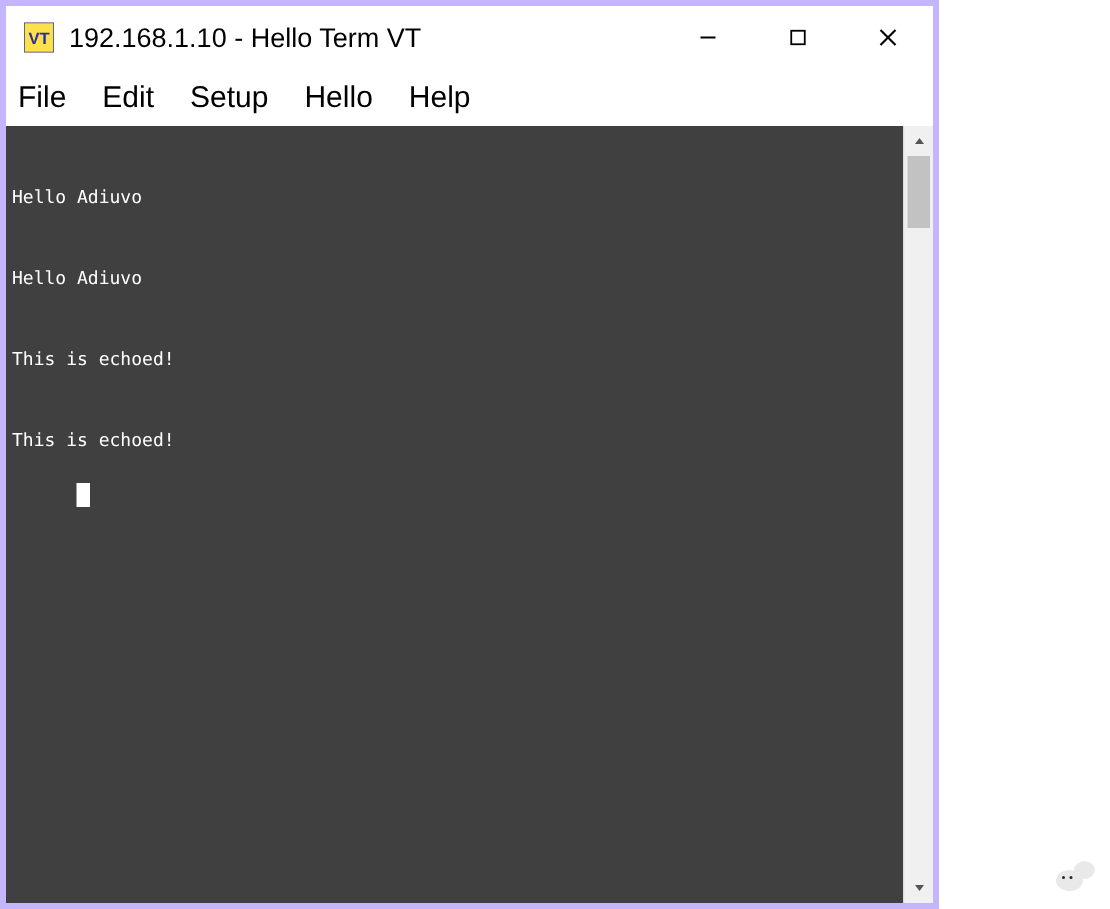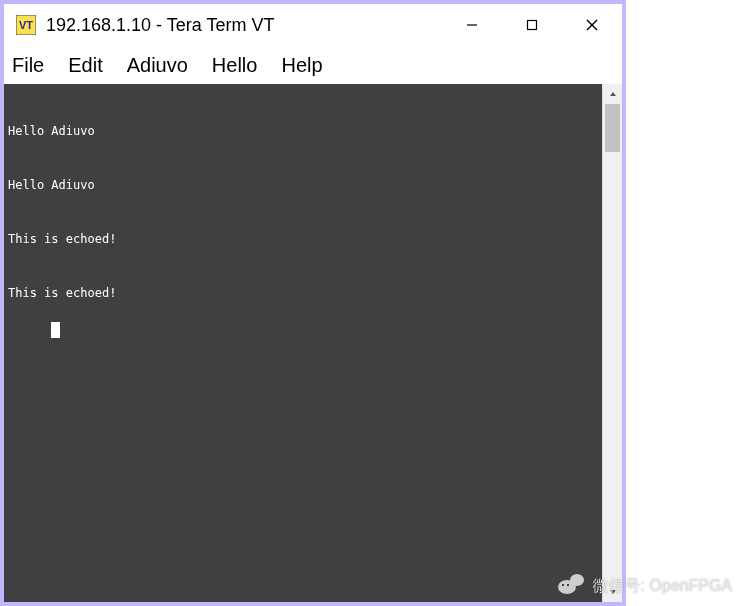--- a/index.html
+++ b/index.html
@@ -172,21 +172,21 @@
 
 <div class="window">
 
   <div class="titlebar">
     <span class="app-icon">
       <svg width="20" height="20" viewBox="0 0 20 20">
         <rect x="0" y="0" width="20" height="20" fill="#fbe14b" stroke="#3a3a8a" stroke-width="1"></rect>
         <text x="10" y="14" font-family="Arial" font-size="11" font-weight="bold" fill="#2c2c9a" text-anchor="middle">VT</text>
       </svg>
     </span>
-    <span class="title-text">192.168.1.10 - Tera Term VT</span>
+    <span class="title-text">192.168.1.10 - Hello Term VT</span>
     <div class="win-controls">
       <div class="win-btn">
         <svg width="12" height="12" viewBox="0 0 12 12">
             <line x1="1" y1="6" x2="11" y2="6" stroke="#000" stroke-width="1.2"></line>
           </svg>
       </div>
       <div class="win-btn">
         <svg width="12" height="12" viewBox="0 0 12 12">
             <rect x="1.5" y="1.5" width="9" height="9" fill="none" stroke="#000" stroke-width="1.2"></rect>
           </svg>
@@ -196,21 +196,21 @@
             <line x1="1" y1="1" x2="11" y2="11" stroke="#000" stroke-width="1.4"></line>
             <line x1="11" y1="1" x2="1" y2="11" stroke="#000" stroke-width="1.4"></line>
           </svg>
       </div>
     </div>
   </div>
 
   <div class="menubar">
     <span class="menu-item">File</span>
     <span class="menu-item">Edit</span>
-    <span class="menu-item">Adiuvo</span>
+    <span class="menu-item">Setup</span>
     <span class="menu-item">Hello</span>
     <span class="menu-item">Help</span>
   </div>
 
   <div class="client">
     <div class="terminal">
       <span class="line">Hello Adiuvo</span>
       <span class="line">Hello Adiuvo</span>
       <span class="line">This is echoed!</span>
       <span class="line">This is echoed!</span>
@@ -237,14 +237,13 @@
 
 <div class="watermark">
   <span class="bubble">
     <span class="b1"></span>
       <span class="b2"></span>
     <span class="dots">
         <i></i>
         <i></i>
       </span>
   </span>
-  <span>微信号: OpenFPGA</span>
 </div>
 
 </body></html>

